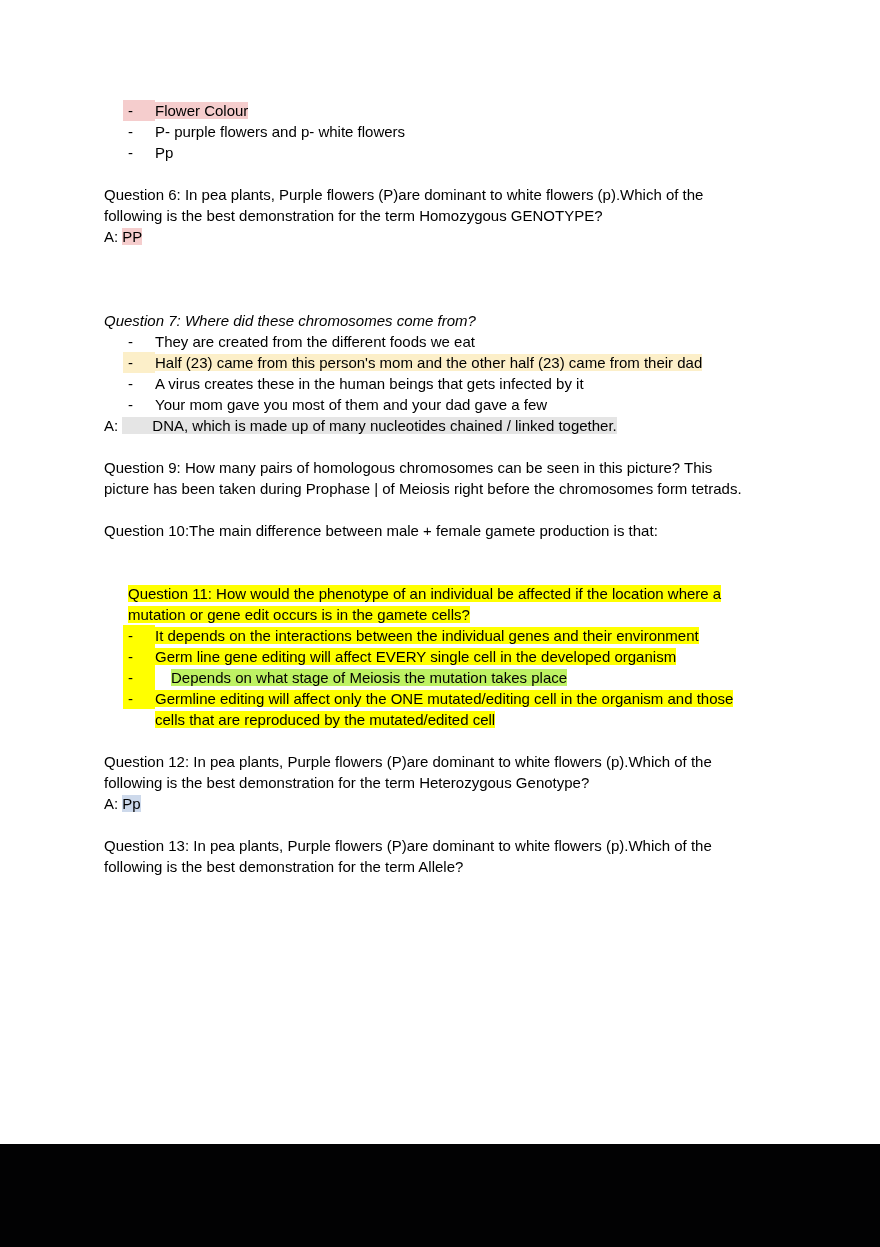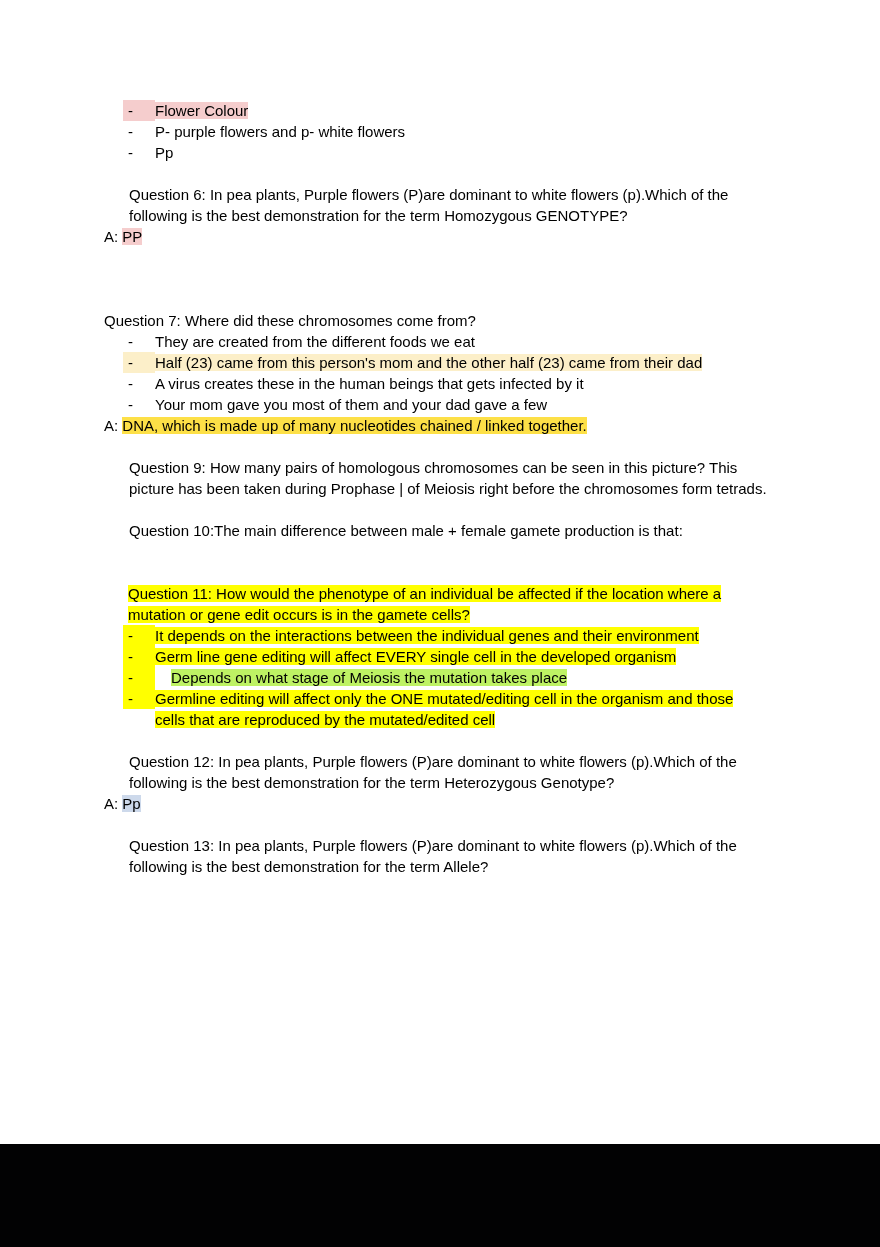--- a/index.html
+++ b/index.html
@@ -15,23 +15,23 @@
     color: #000000;
   }
   .page {
     position: absolute;
     top: 0; left: 0;
     padding: 100px 0 0 104px;
     width: 722px;
   }
   .para { margin: 0; }
   .run { white-space: pre-line; }
-  .mt-21 { margin-top: 21px; margin-left: 25px; }
+  .mt-21 { margin-top: 21px; }
   .mt-42 { margin-top: 42px; padding-left: 24px; }
-  .mt-63 { margin-top: 63px; }
+  .mt-63 { margin-top: 63px; font-style: italic; }
   ul.dash-list {
     list-style: none;
     margin: 0;
     padding: 0 0 0 19px;
   }
   ul.dash-list li { display: flex; align-items: flex-start; }
   .dash {
     flex: 0 0 32px;
     width: 32px;
     padding-left: 5px;
@@ -91,21 +91,21 @@
         <span class="dash">-</span>
         <span class="li-text"><span class="run">A virus creates these in the human beings that gets infected by it</span></span>
       </li>
       <li>
         <span class="dash">-</span>
         <span class="li-text"><span class="run">Your mom gave you most of them and your dad gave a few</span></span>
       </li>
     </ul>
 
     <p class="para">
-      <span class="run">A: </span><span class="run" style="background-color: #fde047;">DNA, which is made up of many nucleotides chained / linked together.</span>
+      <span class="run">A: </span><span class="run" style="background-color: #e5e5e5; padding-left: 30px;">DNA, which is made up of many nucleotides chained / linked together.</span>
     </p>
 
     <p class="para mt-21">
       <span class="run">Question 9: How many pairs of homologous chromosomes can be seen in this picture? This
 picture has been taken during Prophase | of Meiosis right before the chromosomes form tetrads.</span>
     </p>
 
     <p class="para mt-21">
       <span class="run">Question 10:The main difference between male + female gamete production is that:</span>
     </p>

